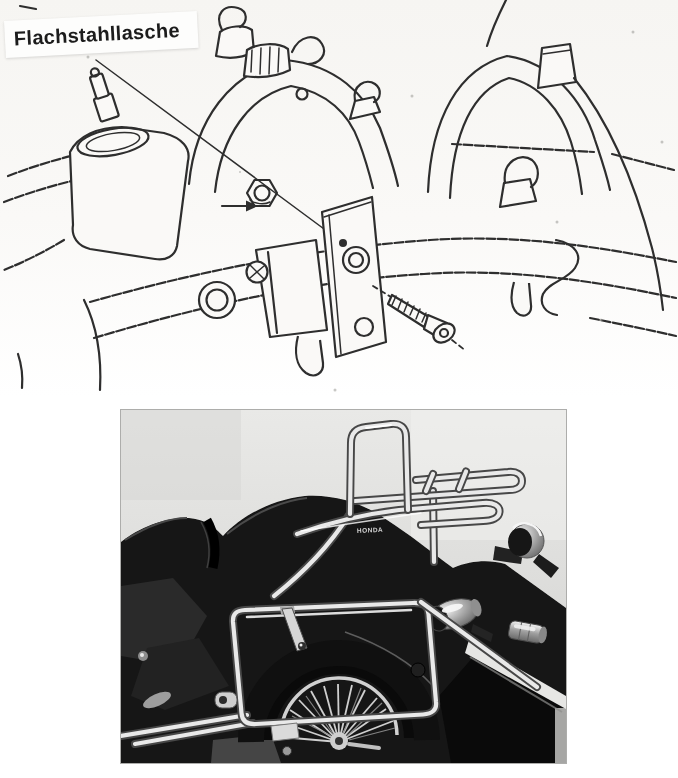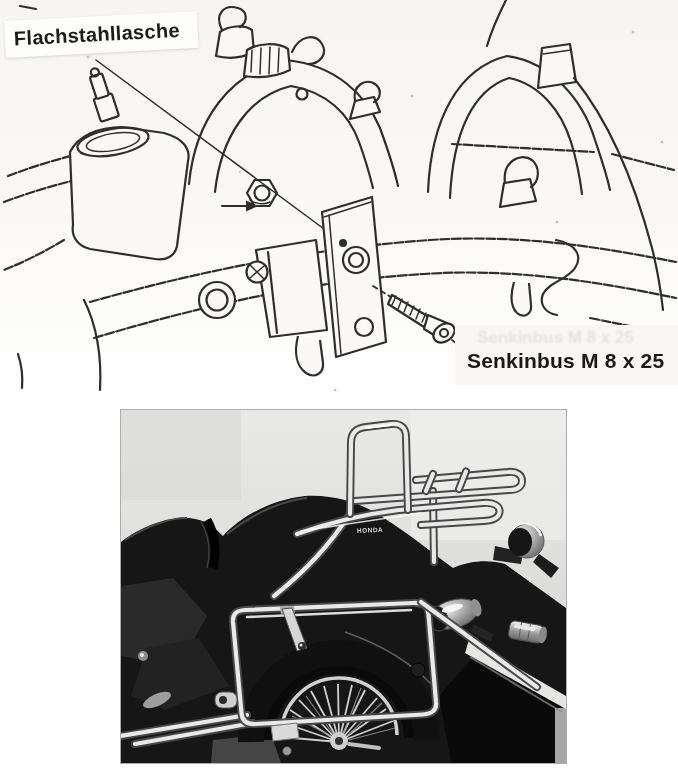--- a/index.html
+++ b/index.html
@@ -160,24 +160,20 @@
           <circle cx="335" cy="390" r="1.5"></circle>
         <circle cx="601" cy="320" r="1.5"></circle>
           <circle cx="240" cy="172" r="1"></circle>
       </g>
     </svg>
 
     <div class="label-flach">
       <span>Flachstahllasche</span>
     </div>
 
-    <div class="label-senk">
-      <div class="ghost">Senkinbus M 8 x 25</div>
-      <div class="main">Senkinbus M 8 x 25</div>
-    </div>
   </div>
 
   <div class="photo-wrap">
     <svg width="445" height="353" viewBox="0 0 445 353">
       <defs>
         <linearGradient id="photoBg" x1="0" y1="0" x2="0" y2="1">
           <stop offset="0" stop-color="#e9e9e7"></stop>
             <stop offset=".45" stop-color="#dededc"></stop>
             <stop offset="1" stop-color="#cfcfcd"></stop>
         </linearGradient>

